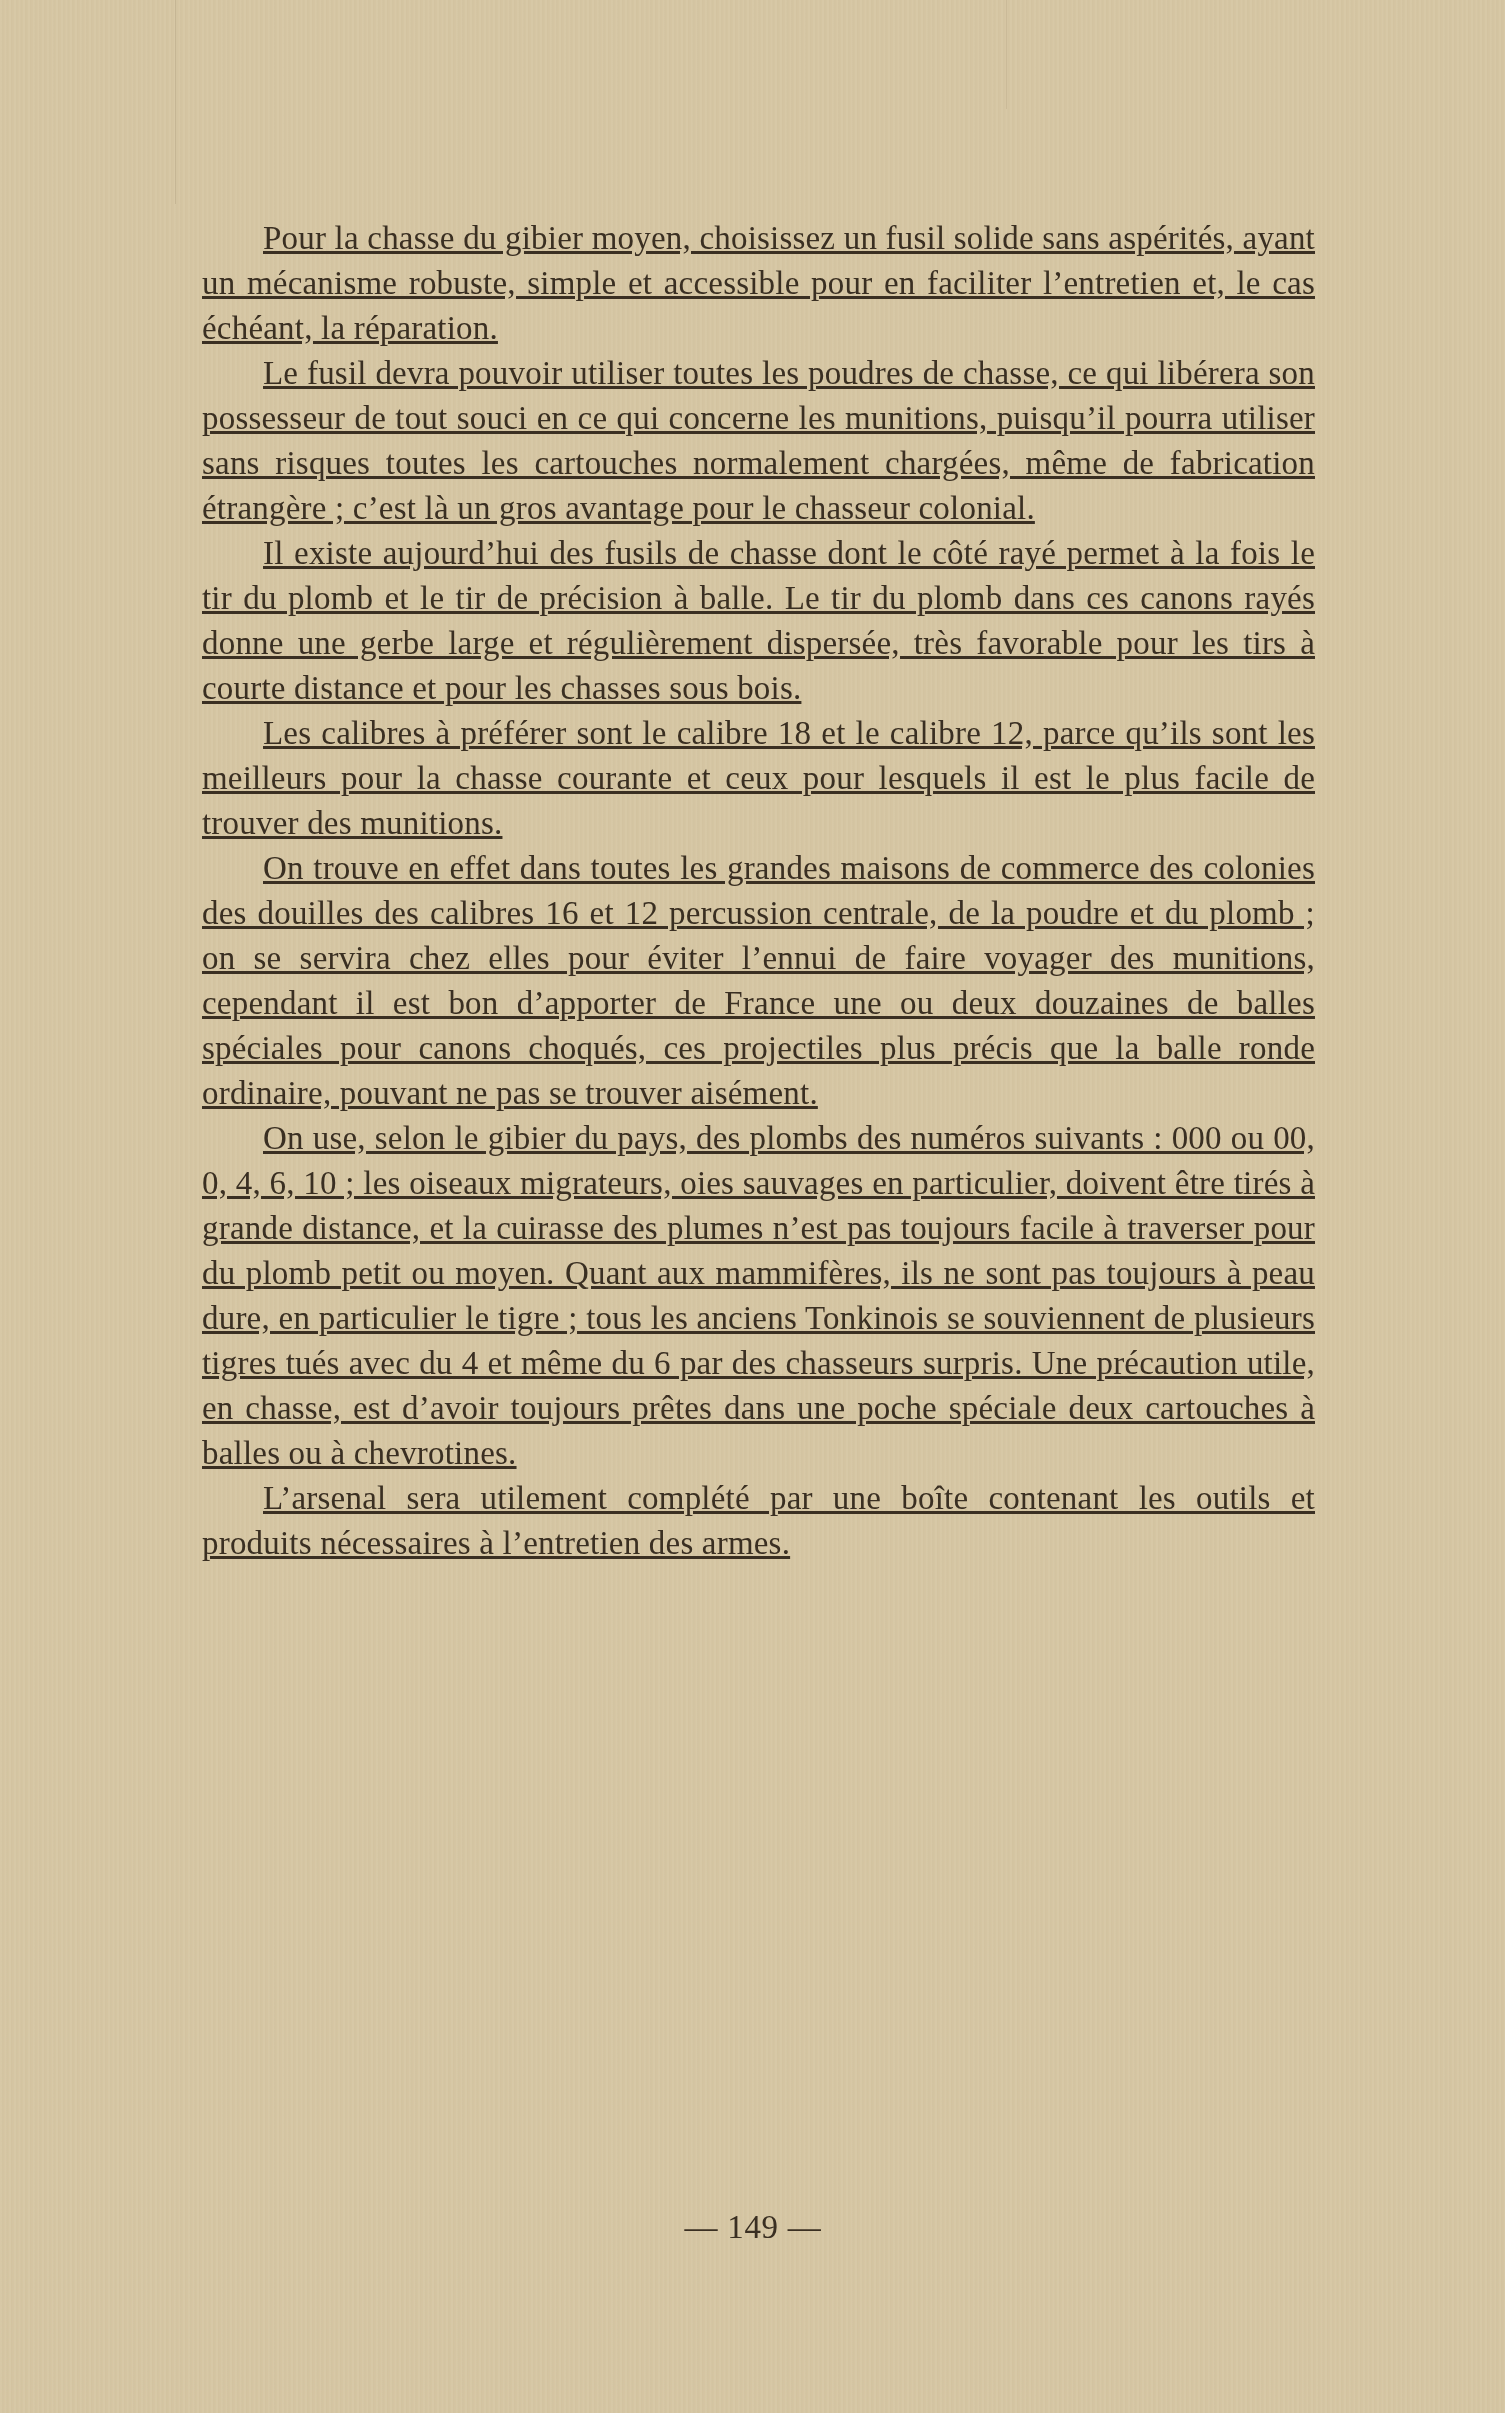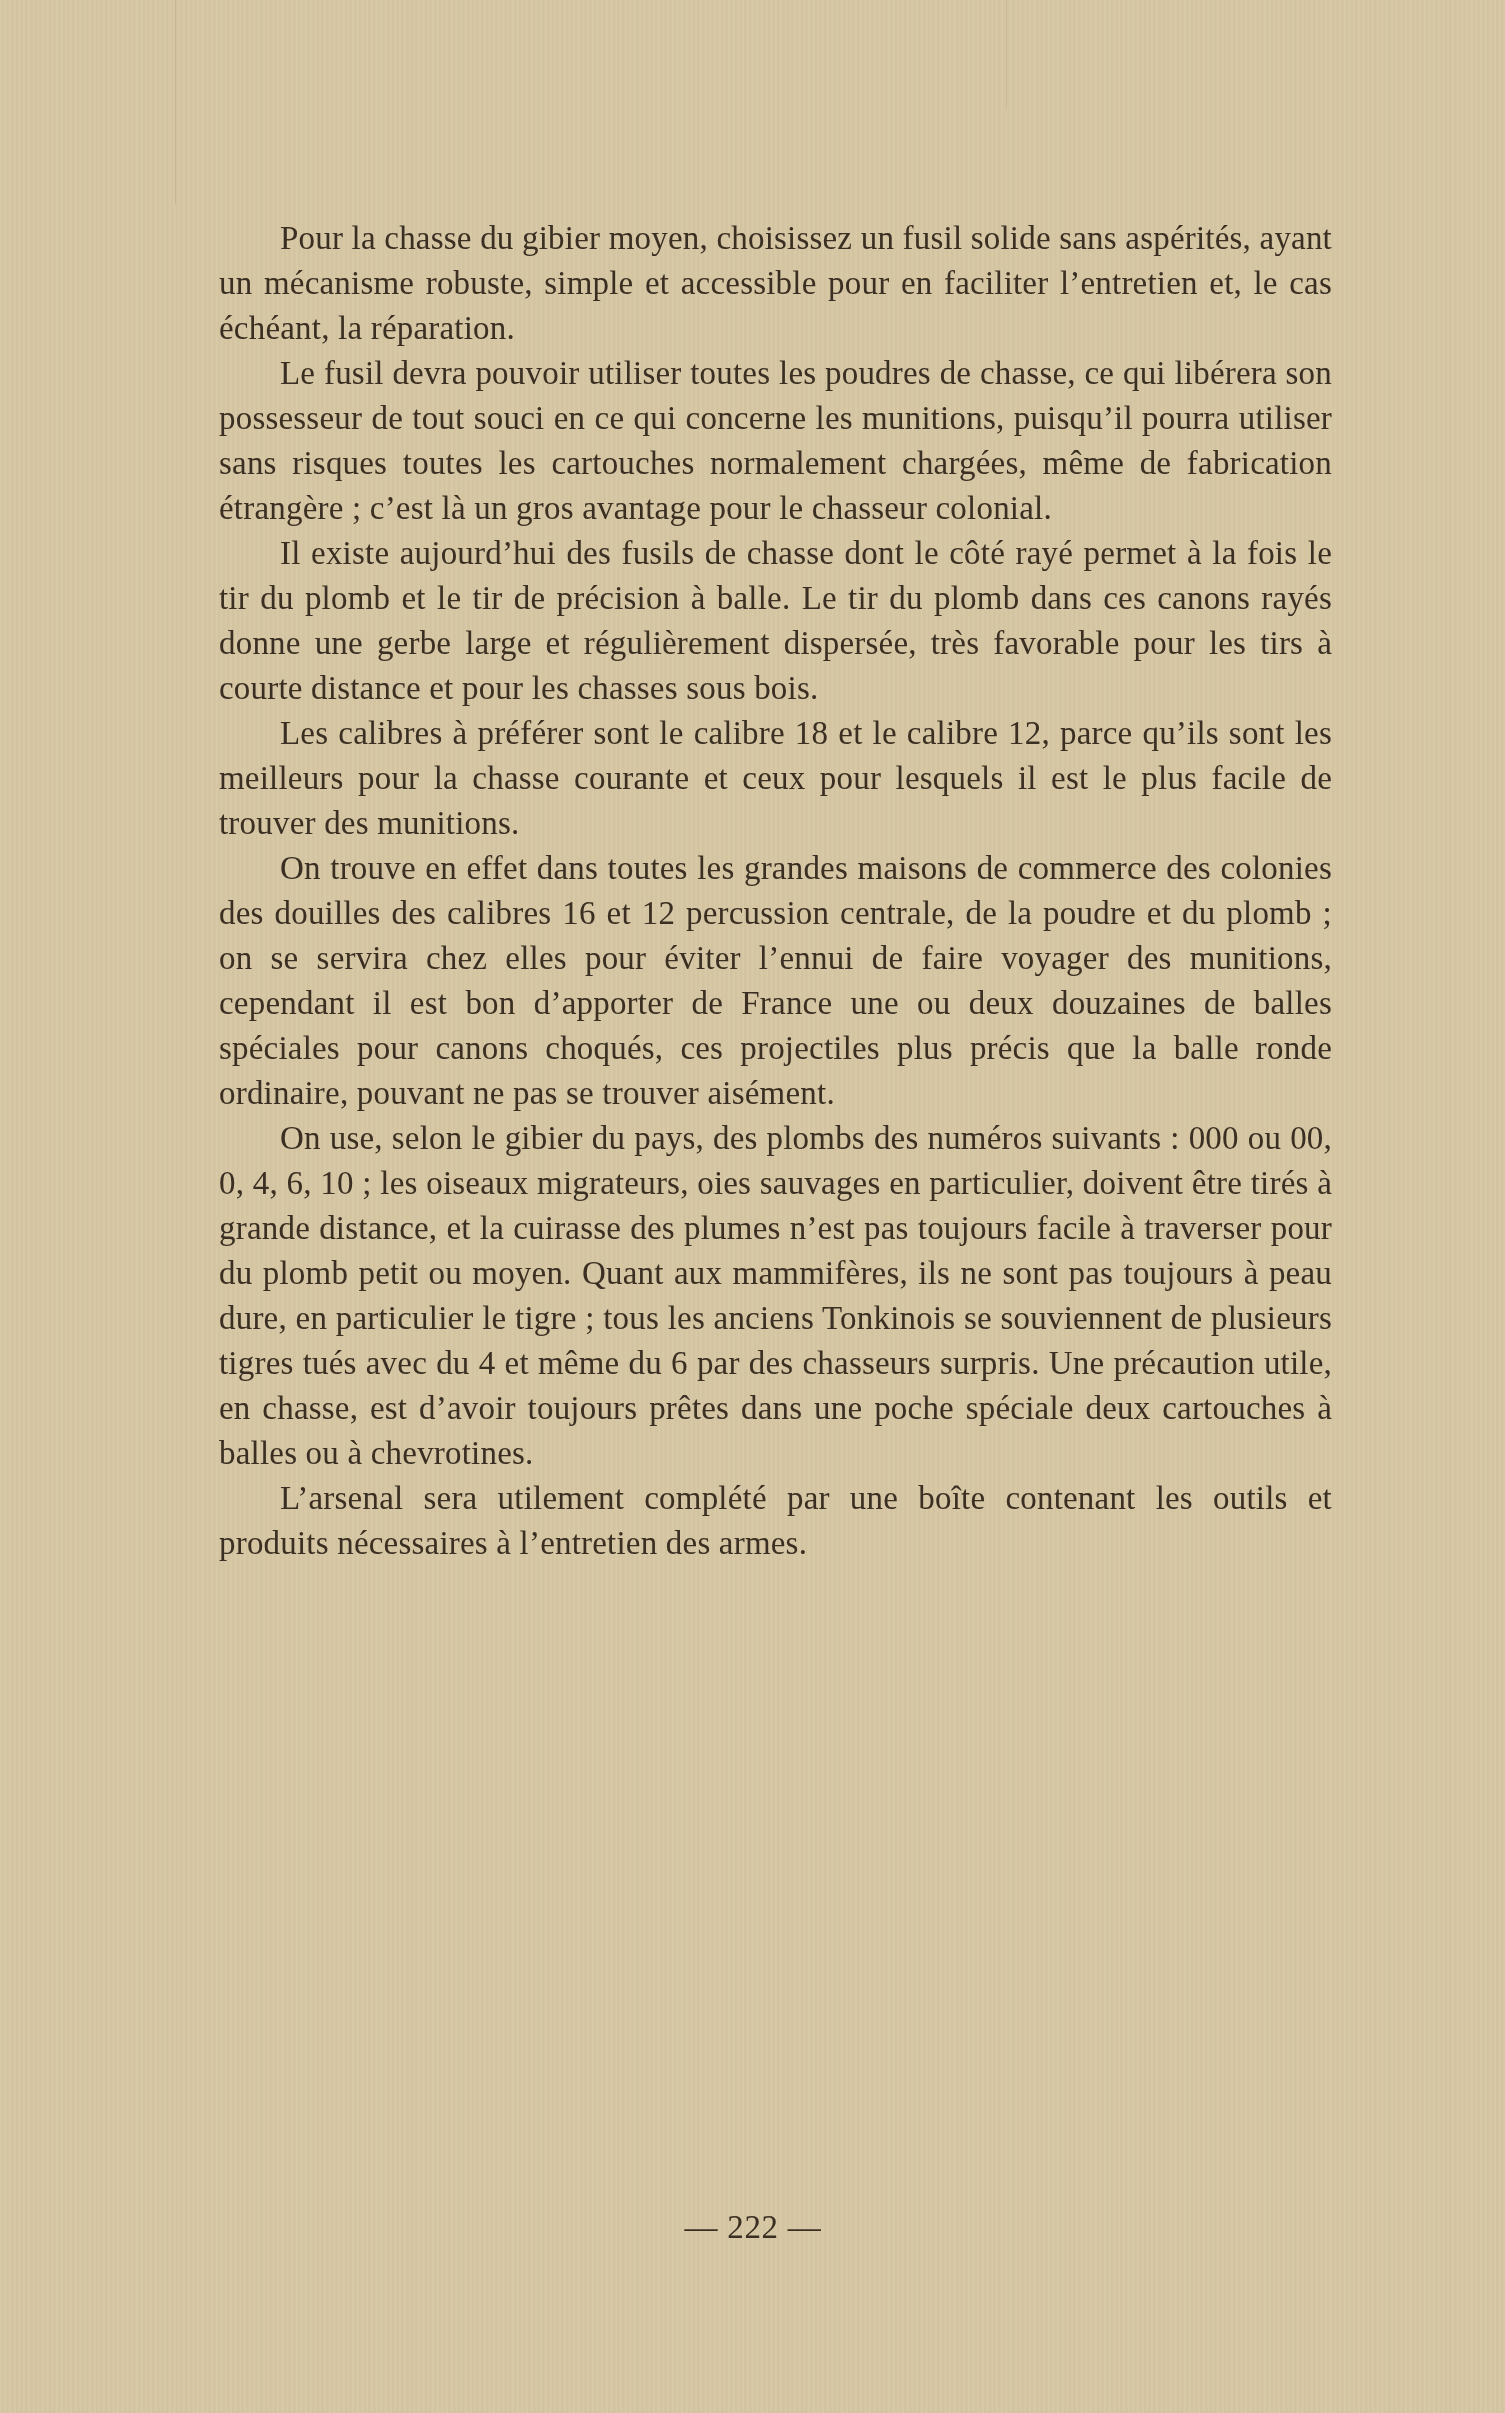--- a/index.html
+++ b/index.html
@@ -16,23 +16,24 @@
   .fold-line {
     position: absolute; top: 0; left: 175px; width: 1.4px; height: 204px;
     background: rgba(150,130,100,0.25);
   }
   .fold-line-2 {
     position: absolute; top: 0; left: 1006px; width: 1.4px; height: 109px;
     background: rgba(150,130,100,0.2);
   }
   .page-body {
     position: absolute;
-    left: 219px;
+    left: 202px;
     top: 216px;
     width: 1113px;
+    text-decoration: underline;
   }
   .para {
     margin: 0;
     font-size: 33px;
     line-height: 45px;
     text-align: justify;
     text-indent: 61px;
     letter-spacing: 0.2px;
     hyphens: manual;
   }
@@ -54,14 +55,14 @@
 <main class="page-body">
   <p class="para">Pour la chasse du gibier moyen, choisissez un fusil solide sans aspérités, ayant un mécanisme robuste, simple et accessible pour en faciliter l’entretien et, le cas échéant, la réparation.</p>
   <p class="para">Le fusil devra pouvoir utiliser toutes les poudres de chasse, ce qui libérera son possesseur de tout souci en ce qui concerne les munitions, puisqu’il pourra utiliser sans risques toutes les cartouches normalement chargées, même de fabrication étrangère ; c’est là un gros avantage pour le chasseur colonial.</p>
   <p class="para">Il existe aujourd’hui des fusils de chasse dont le côté rayé permet à la fois le tir du plomb et le tir de précision à balle. Le tir du plomb dans ces canons rayés donne une gerbe large et régulièrement dispersée, très favorable pour les tirs à courte distance et pour les chasses sous bois.</p>
   <p class="para">Les calibres à préférer sont le calibre 18 et le calibre 12, parce qu’ils sont les meilleurs pour la chasse courante et ceux pour lesquels il est le plus facile de trouver des munitions.</p>
   <p class="para">On trouve en effet dans toutes les grandes maisons de commerce des colonies des douilles des calibres 16 et 12 percussion centrale, de la poudre et du plomb ; on se servira chez elles pour éviter l’ennui de faire voyager des munitions, cependant il est bon d’apporter de France une ou deux douzaines de balles spéciales pour canons cho­qués, ces projectiles plus précis que la balle ronde ordinaire, pouvant ne pas se trouver aisément.</p>
   <p class="para">On use, selon le gibier du pays, des plombs des numéros sui­vants : 000 ou 00, 0, 4, 6, 10 ; les oiseaux migrateurs, oies sauvages en particulier, doivent être tirés à grande distance, et la cuirasse des plumes n’est pas toujours facile à traverser pour du plomb petit ou moyen. Quant aux mammifères, ils ne sont pas toujours à peau dure, en particulier le tigre ; tous les anciens Tonkinois se souviennent de plusieurs tigres tués avec du 4 et même du 6 par des chasseurs surpris. Une précaution utile, en chasse, est d’avoir toujours prêtes dans une poche spéciale deux cartouches à balles ou à chevrotines.</p>
   <p class="para">L’arsenal sera utilement complété par une boîte contenant les outils et produits nécessaires à l’entretien des armes.</p>
 </main>
 
-<div class="page-number">— 222 —</div>
+<div class="page-number">— 149 —</div>
 
 
 </body></html>

